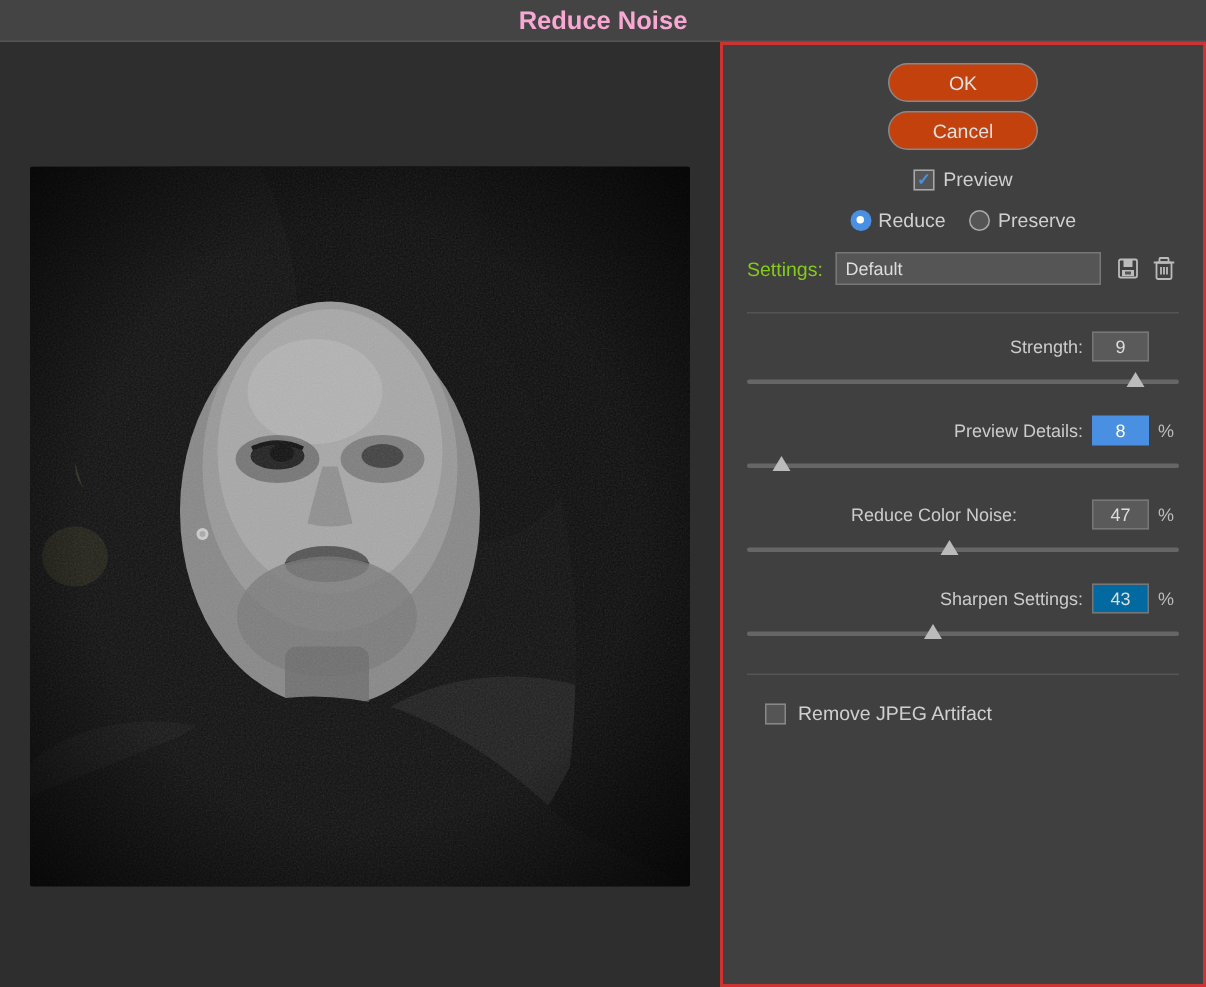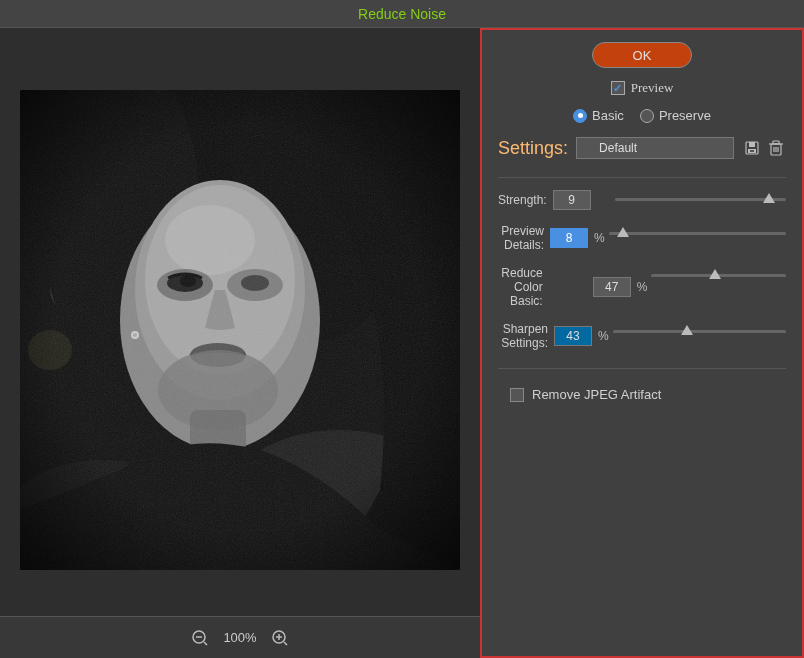--- a/index.html
+++ b/index.html
@@ -15,23 +15,23 @@
     .title-bar {
       width: 100%;
       height: 28px;
       background: #444;
       display: flex;
       align-items: center;
       justify-content: center;
       border-bottom: 1px solid #555;
     }
     .title-bar-text {
-      font-size: 14px;
-      color: #84cc16;
-      font-weight: 400;
+      font-size: 17px;
+      color: #f9a8d4;
+      font-weight: 700;
     }
     .main-container {
       display: flex;
       width: 100%;
       height: calc(658px - 28px);
     }
     
     .preview-panel {
       width: 480px;
       height: 100%;
@@ -115,21 +115,20 @@
       display: flex;
       align-items: center;
       justify-content: center;
     }
     .preview-row {
       display: flex;
       align-items: center;
       justify-content: center;
       gap: 6px;
       margin-bottom: 4px;
-      font-family: Liberation Serif, serif;
     }
     .checkbox-custom {
       width: 14px;
       height: 14px;
       border: 1px solid #aaa;
       background: #555;
       display: flex;
       align-items: center;
       justify-content: center;
       cursor: pointer;
@@ -174,32 +173,32 @@
       border-radius: 50%;
       background: white;
     }
     .settings-row {
       display: flex;
       align-items: center;
       gap: 8px;
       margin-bottom: 6px;
     }
     .settings-label {
-      color: #fdba74;
-      font-size: 18px;
+      color: #84cc16;
+      font-size: 13px;
       white-space: nowrap;
     }
     .settings-dropdown {
       flex: 1;
       height: 22px;
       background: #555;
       border: 1px solid #777;
       color: #ddd;
       font-size: 12px;
-      padding: 0 22px;
+      padding: 0 6px;
       appearance: none;
       cursor: pointer;
     }
     .settings-icons {
       display: flex;
       gap: 4px;
       align-items: center;
     }
     .icon-btn {
       width: 20px;
@@ -212,21 +211,21 @@
       font-size: 14px;
     }
     .divider {
       width: 100%;
       height: 1px;
       background: #555;
       margin: 4px 0;
     }
     .param-group {
       display: flex;
-      flex-direction: row;
+      flex-direction: column;
       gap: 4px;
       margin-bottom: 6px;
     }
     .param-row {
       display: flex;
       align-items: center;
       justify-content: flex-end;
       gap: 6px;
     }
     .param-label {
@@ -375,55 +374,38 @@
 
           <radialGradient id="vignette" cx="50%" cy="50%" r="70%">
             <stop offset="60%" stop-color="transparent"></stop>
             <stop offset="100%" stop-color="#000" stop-opacity="0.7"></stop>
           </radialGradient>
           <rect width="440" height="480" fill="url(#vignette)"></rect>
         </svg>
       </div>
     </div>
 
-    <div class="preview-toolbar">
-      <div class="zoom-btn">
-        <svg width="18" height="18" viewBox="0 0 18 18" fill="none" xmlns="http://www.w3.org/2000/svg">
-          <circle cx="8" cy="8" r="6" stroke="#bbb" stroke-width="1.5"></circle>
-          <line x1="5" y1="8" x2="11" y2="8" stroke="#bbb" stroke-width="1.5"></line>
-          <line x1="13" y1="13" x2="16" y2="16" stroke="#bbb" stroke-width="1.5"></line>
-        </svg>
-      </div>
-      <span class="zoom-text">100%</span>
-      <div class="zoom-btn">
-        <svg width="18" height="18" viewBox="0 0 18 18" fill="none" xmlns="http://www.w3.org/2000/svg">
-          <circle cx="8" cy="8" r="6" stroke="#bbb" stroke-width="1.5"></circle>
-          <line x1="5" y1="8" x2="11" y2="8" stroke="#bbb" stroke-width="1.5"></line>
-          <line x1="8" y1="5" x2="8" y2="11" stroke="#bbb" stroke-width="1.5"></line>
-          <line x1="13" y1="13" x2="16" y2="16" stroke="#bbb" stroke-width="1.5"></line>
-        </svg>
-      </div>
-    </div>
   </div>
 
   <div class="controls-panel">
 
     <div class="btn-row">
       <button class="dialog-btn">OK</button>
+      <button class="dialog-btn">Cancel</button>
     </div>
 
     <div class="preview-row">
       <div class="checkbox-custom checked"></div>
       <span>Preview</span>
     </div>
 
     <div class="radio-row">
       <div class="radio-option">
         <div class="radio-circle selected"></div>
-        <span>Basic</span>
+        <span>Reduce</span>
       </div>
       <div class="radio-option">
         <div class="radio-circle"></div>
         <span>Preserve</span>
       </div>
     </div>
 
     <div class="settings-row">
       <span class="settings-label">Settings:</span>
       <select class="settings-dropdown">
@@ -474,21 +456,21 @@
       </div>
       <div class="slider-container">
         <div class="slider-track">
           <div class="slider-thumb" style="left: 8%"></div>
         </div>
       </div>
     </div>
 
     <div class="param-group">
       <div class="param-row">
-        <span class="param-label">Reduce Color Basic:</span>
+        <span class="param-label">Reduce Color Noise:</span>
         <input class="param-value-box normal" type="text" value="47" style="background: rgb(90, 90, 90); border: 1px solid rgb(119, 119, 119); color: rgb(221, 221, 221); width: 38px; height: 20px; text-align: center; font-size: 12px; margin-left: 44px;">
         <span class="param-unit">%</span>
       </div>
       <div class="slider-container">
         <div class="slider-track">
           <div class="slider-thumb" style="left: 47%"></div>
         </div>
       </div>
     </div>
 

